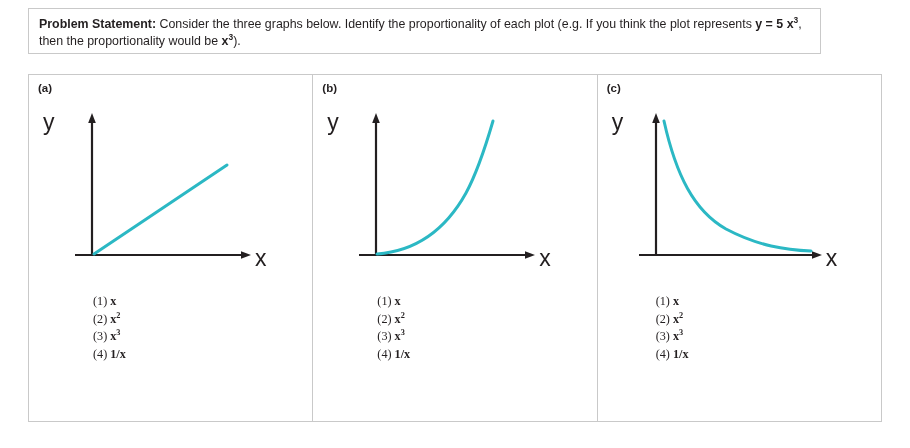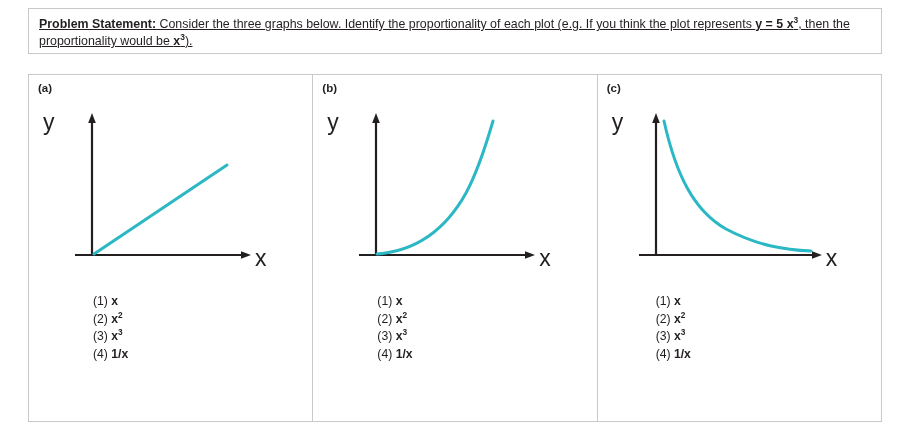--- a/index.html
+++ b/index.html
@@ -20,27 +20,26 @@
     left: 0; top: 0;
     width: 910px;
     height: 448px;
   }
 
   
   .problem-box {
     position: absolute;
     left: 28px;
     top: 8px;
-    width: 854px;
+    width: 793px;
     height: 46px;
     border: 1px solid #c9c9c9;
     box-sizing: border-box;
     background: #ffffff;
     padding: 7px 10px 0 10px;
-    text-decoration: underline;
   }
   .problem-text {
     font-size: 12.4px;
     line-height: 17px;
     color: #231f20;
   }
   .problem-text b { font-weight: bold; }
   sup { font-size: 0.68em; vertical-align: super; line-height: 0; }
 
   
@@ -92,20 +91,21 @@
   .options {
     position: absolute;
     left: 64px;
     top: 218px;
     font-size: 12.2px;
     line-height: 17.5px;
     color: #231f20;
   }
   .options .opt {
     white-space: pre;
+    font-family: Liberation Serif, serif;
   }
   .options .opt b { font-weight: bold; }
 </style>
 </head>
 <body>
 
 <div class="page">
 
   <div class="problem-box">
     <div class="problem-text">

